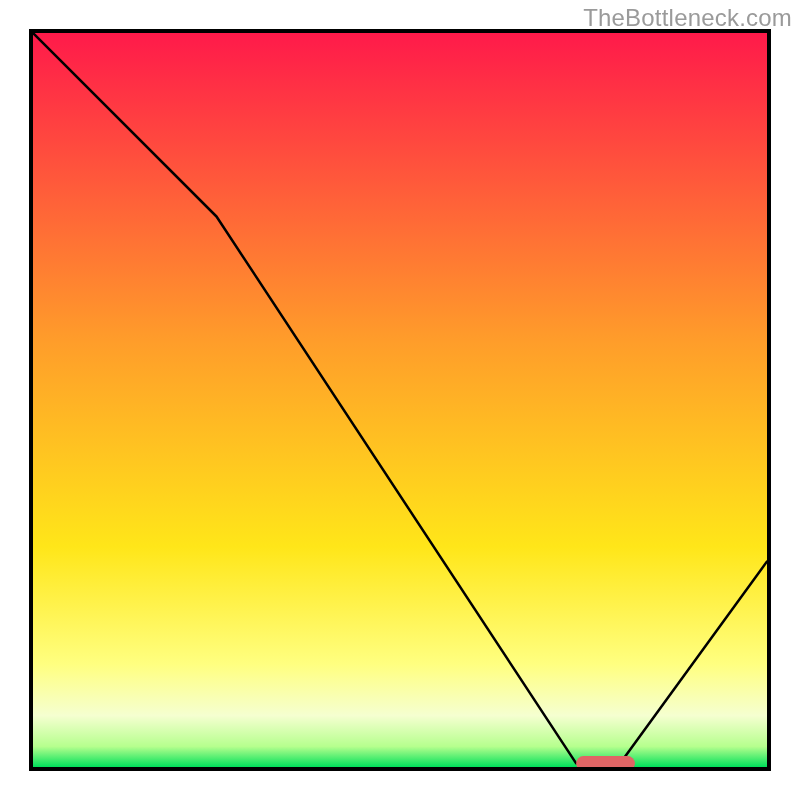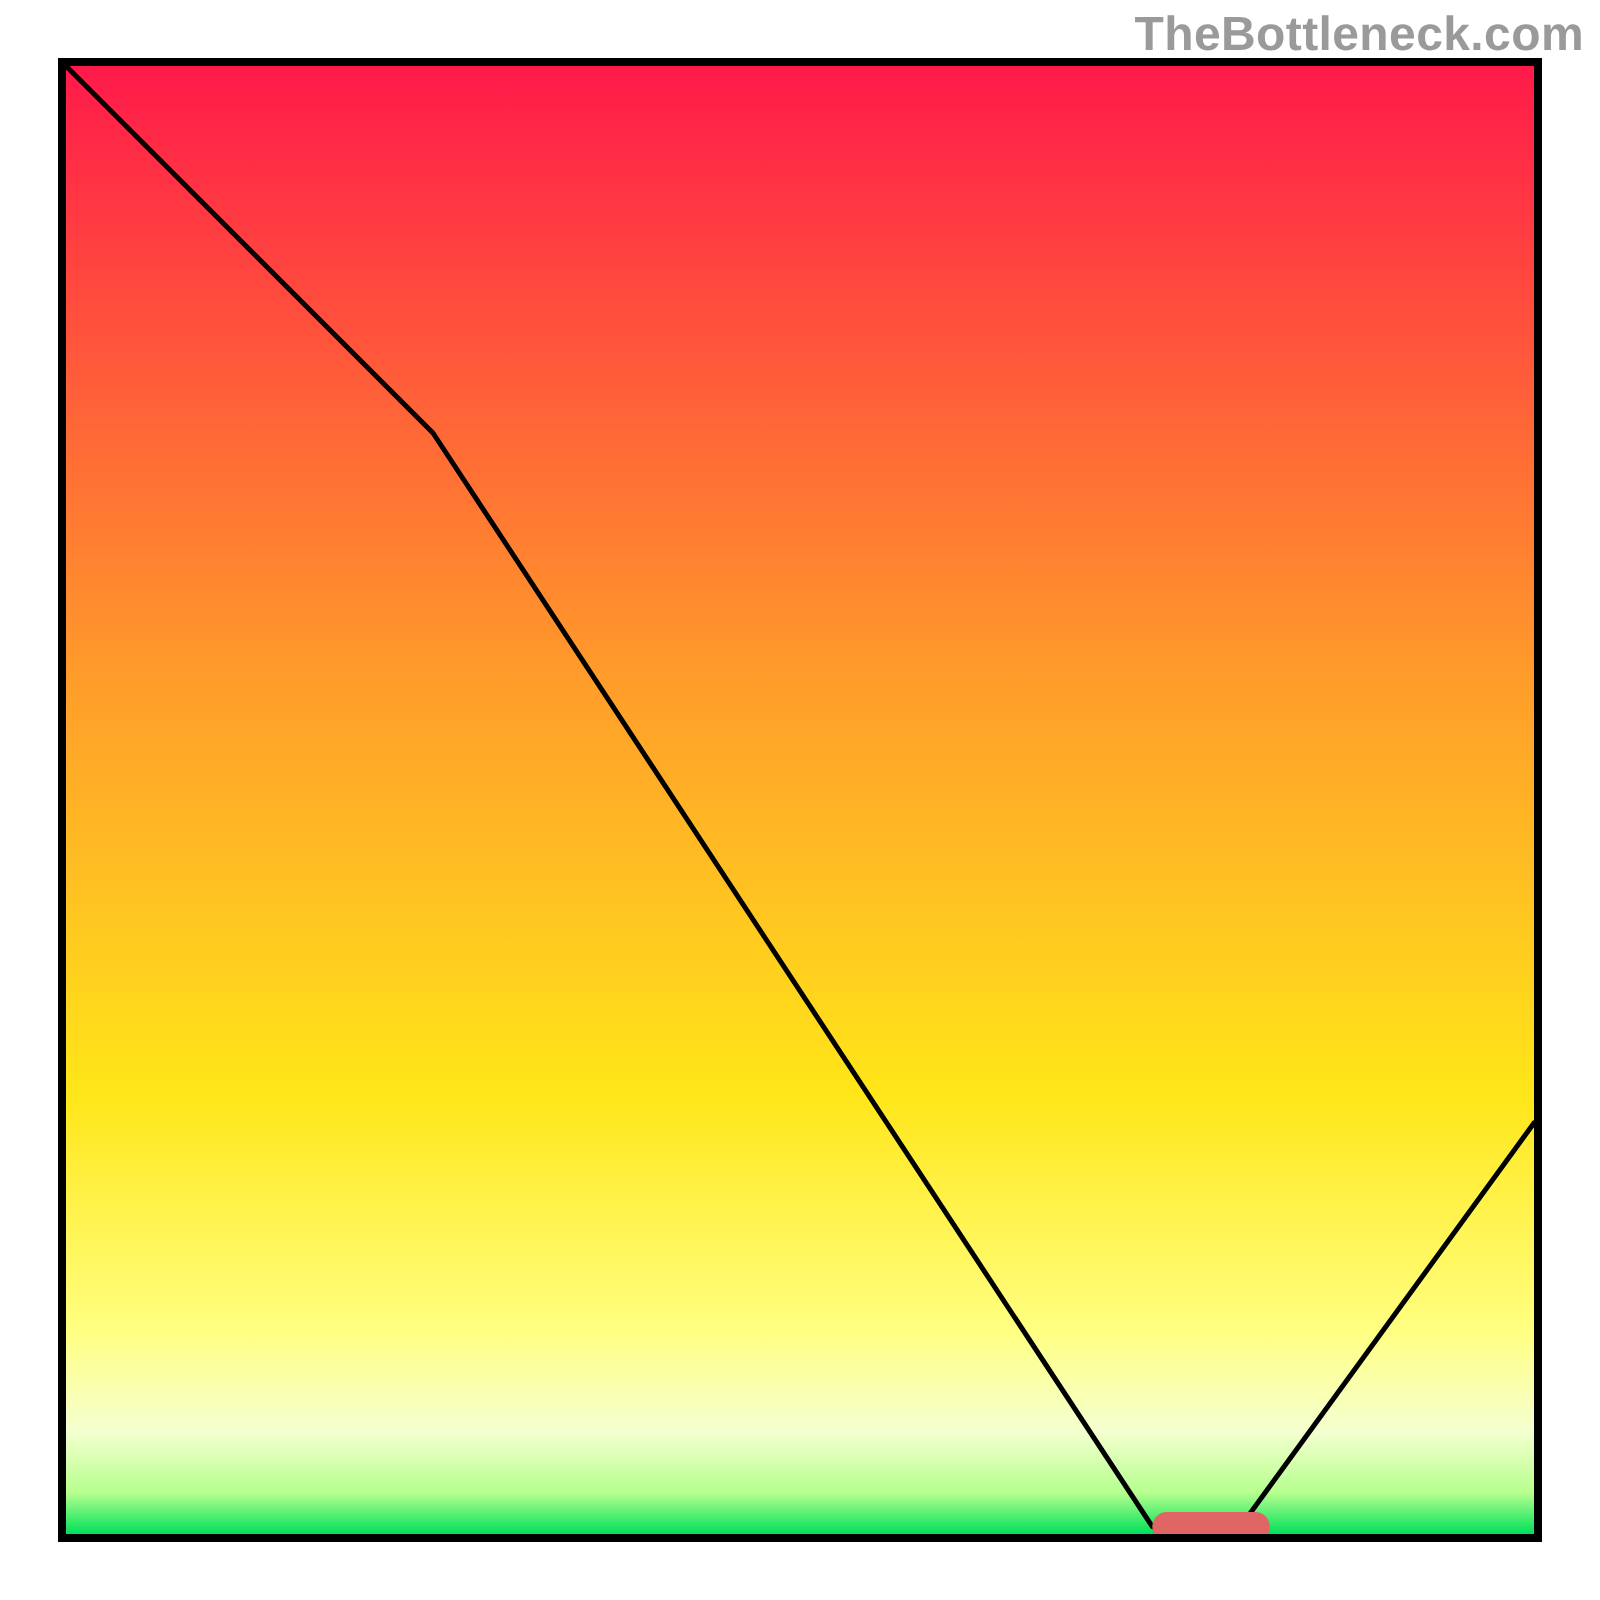--- a/index.html
+++ b/index.html
@@ -15,21 +15,21 @@
     position: relative;
     width: 800px;
     height: 800px;
     box-sizing: border-box;
   }
   .watermark {
     position: absolute;
     top: 4px;
     right: 8px;
     font-size: 24px;
-    font-weight: bold;
+    font-weight: normal;
     color: #9a9a9a;
     letter-spacing: 0.2px;
     z-index: 10;
   }
   .plot-border {
     position: absolute;
     left: 29px;
     top: 29px;
     width: 742px;   
     height: 742px;  

